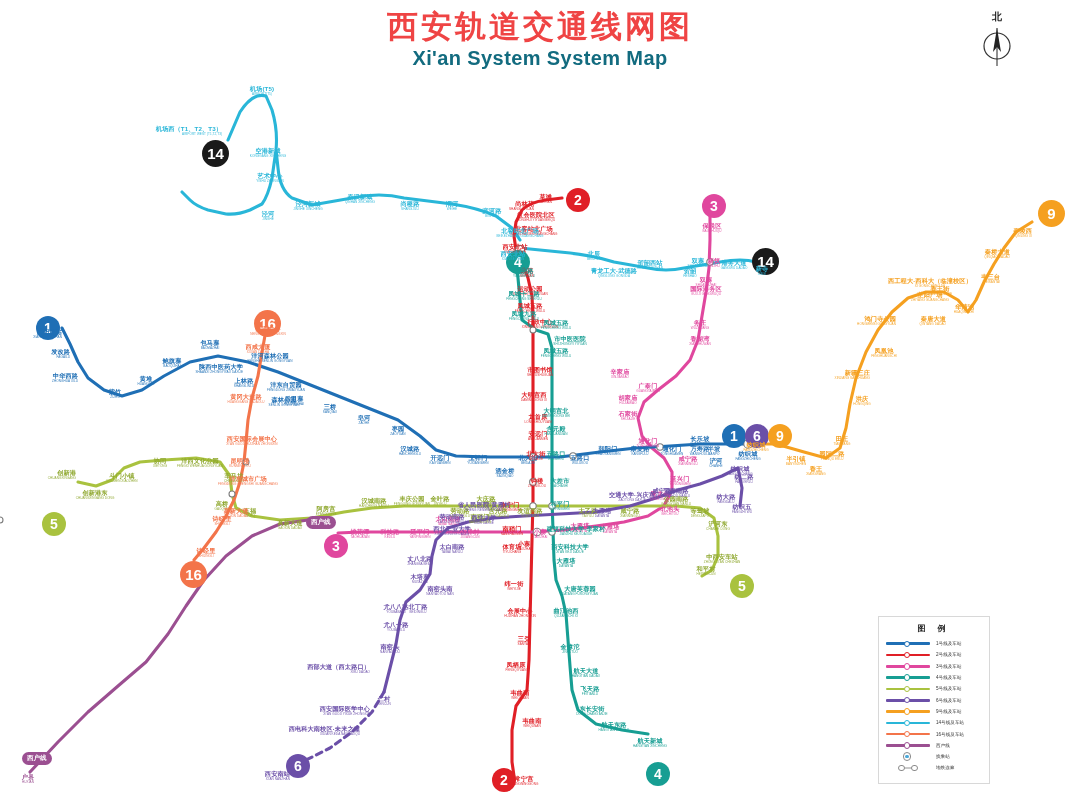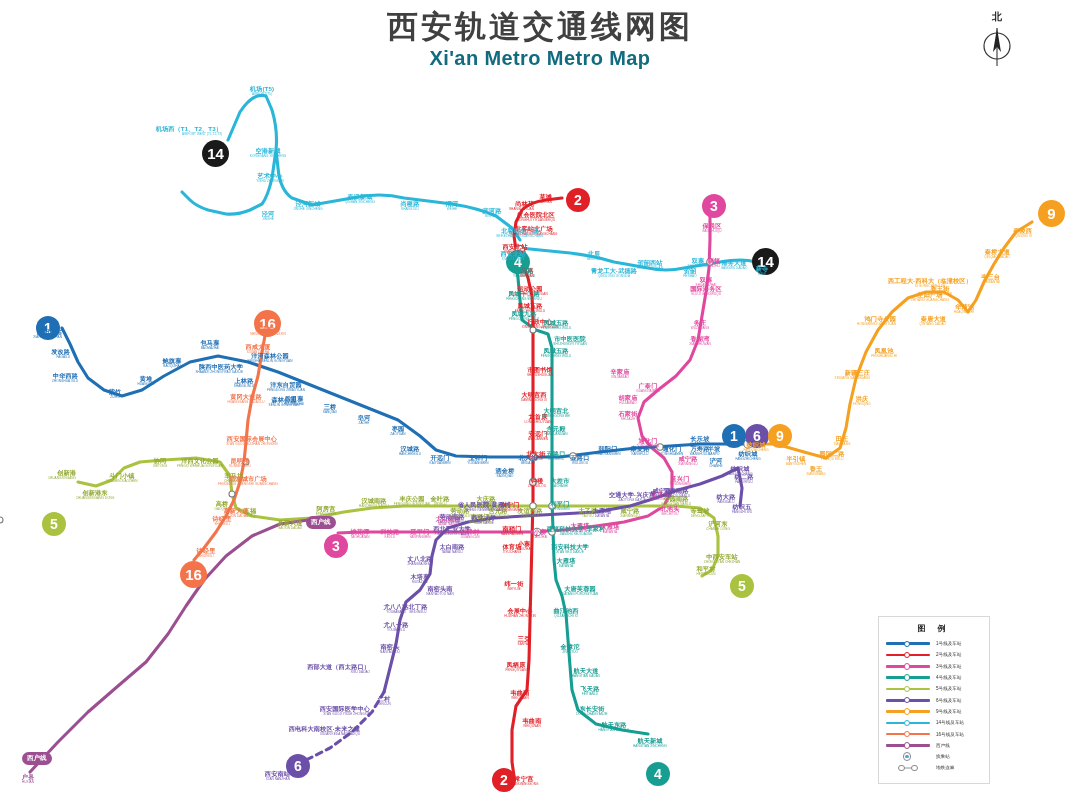--- a/index.html
+++ b/index.html
@@ -27,21 +27,21 @@
     position: absolute;
     left: 0;
     top: 8px;
     width: 1080px;
     text-align: center;
     pointer-events: none;
   }
   .title-cn {
     font-size: 31px;
     font-weight: bold;
-    color: #404040;
+    color: #ef4444;
     letter-spacing: 3px;
     line-height: 1.2;
   }
   .title-en {
     font-size: 20px;
     font-weight: bold;
     color: #126b7f;
     letter-spacing: 0.4px;
     margin-top: 2px;
   }
@@ -219,21 +219,21 @@
     background: #c9c9c9;
   }
 </style>
 </head>
 <body>
 
 <div id="map-root">
 
   <div class="title-block">
     <div class="title-cn">西安轨道交通线网图</div>
-    <div class="title-en">Xi'an Metro Metro Map</div>
+    <div class="title-en">Xi'an System System Map</div>
   </div>
 
   <div class="compass">
     <div class="compass-n">北</div>
     <svg width="44" height="48">
       <circle cx="22" cy="24" r="13" fill="none" stroke="#333" stroke-width="1.2"></circle>
       <polygon points="22,6 26,30 22,25 18,30" fill="#222"></polygon>
       <line x1="22" y1="6" x2="22" y2="44" stroke="#222" stroke-width="1"></line>
     </svg>
   </div>

